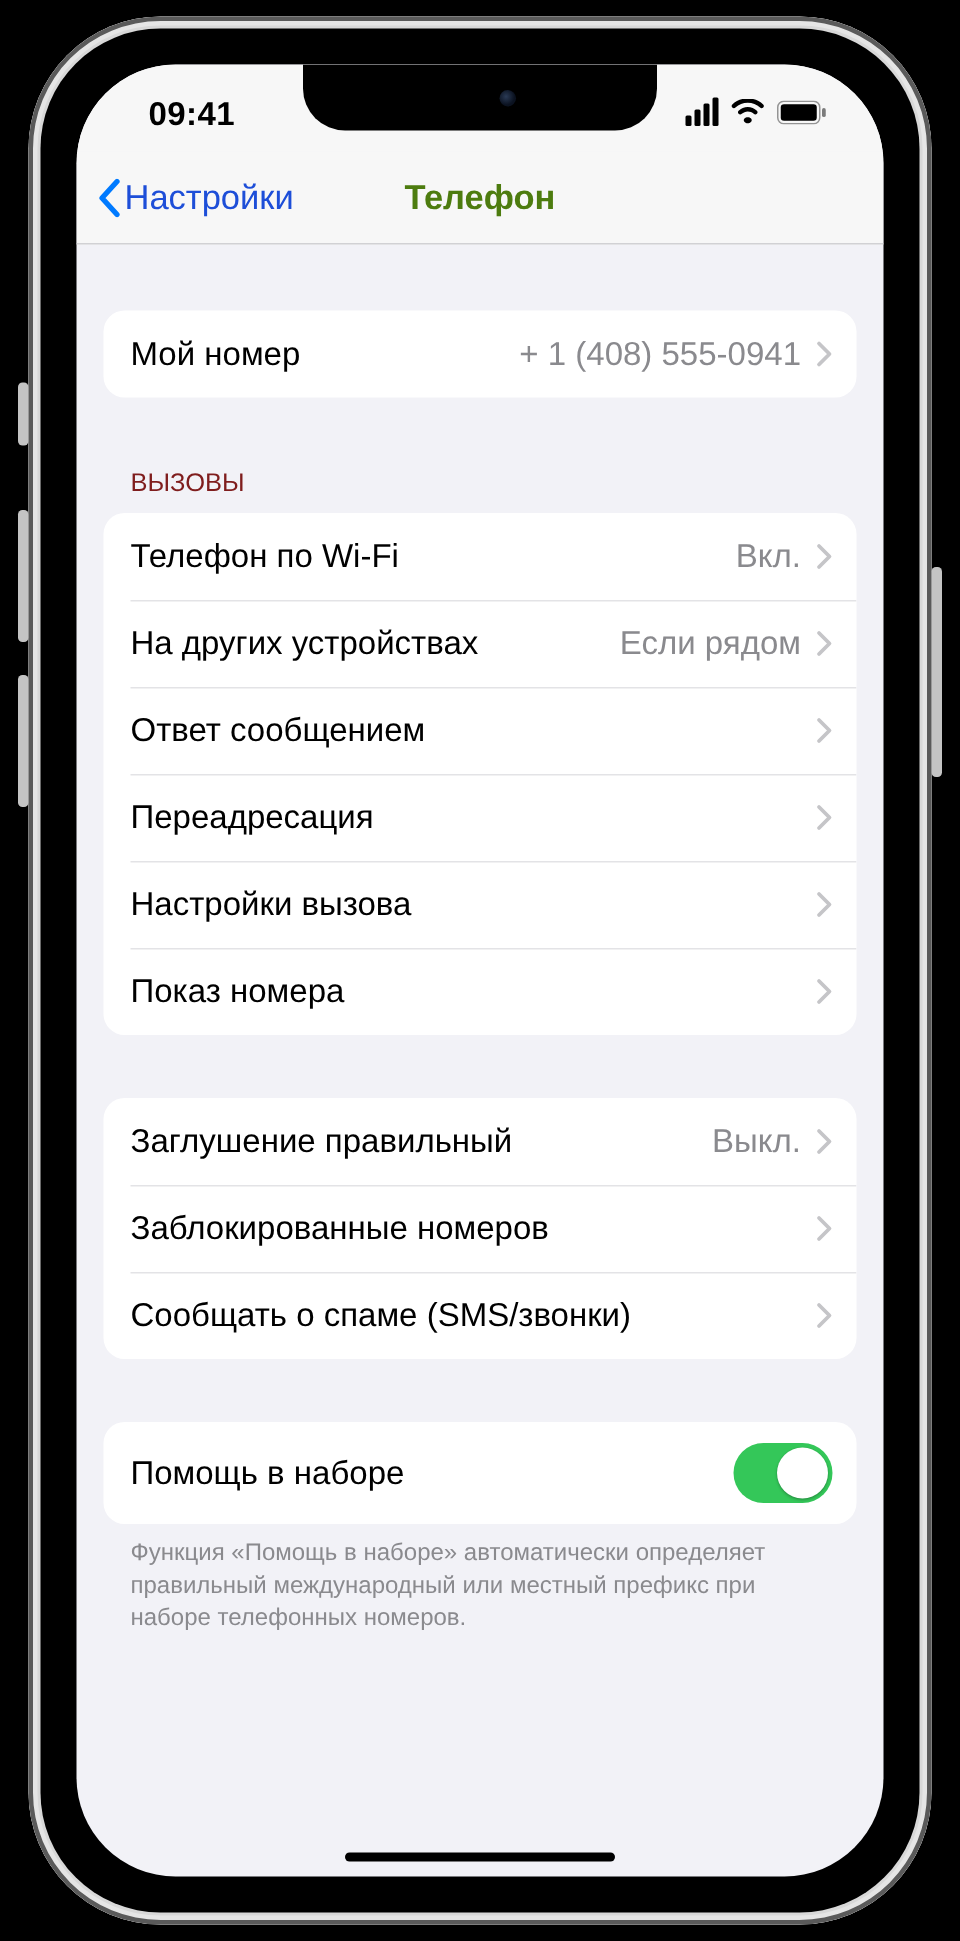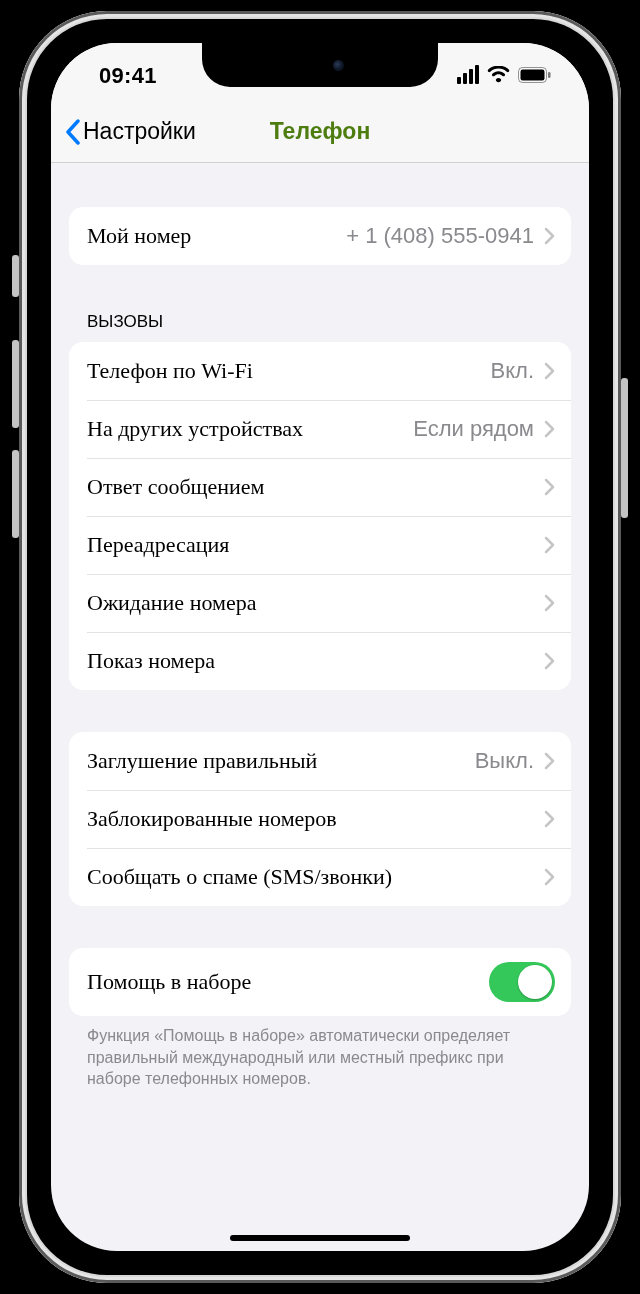--- a/index.html
+++ b/index.html
@@ -88,41 +88,41 @@
     height: 62px;
     background: #f7f7f7;
     border-bottom: 1px solid #d1d1d4;
     position: relative;
     display: flex;
     align-items: center;
     padding: 0 14px;
   }
   .nav-back {
     display: flex; align-items: center;
-    color: #000000;
+    color: #1d4ed8;
     font-size: 23px;
     gap: 2px;
   }
   .nav-back svg { stroke: #007aff; }
   .nav-title {
     position: absolute;
     left: 50%; transform: translateX(-50%);
     font-size: 23px;
     font-weight: 600;
     color: #4d7c0f;
   }
 
   .content { padding: 0 18px; }
 
   .group { margin-top: 36px; }
   .group.first { margin-top: 44px; }
   .group.tight2 { margin-top: 42px; }
   .group-header {
     font-size: 17px;
-    color: #000000;
+    color: #7f1d1d;
     letter-spacing: 0px;
     padding: 0 18px 10px 18px;
     text-transform: uppercase;
     margin-top: 47px;
   }
   .panel {
     background: #fff;
     border-radius: 14px;
     overflow: hidden;
   }
@@ -135,21 +135,21 @@
     font-size: 22px;
     color: #000;
   }
   .row + .row::before {
     content: "";
     position: absolute;
     left: 18px; right: 0; top: 0;
     height: 1px;
     background: #e3e3e6;
   }
-  .row .label { flex: 1; font-family: Liberation Serif, serif; }
+  .row .label { flex: 1; }
   .row .value { color: #8a8a8e; margin-right: 10px; }
   .chevron svg { display:block; stroke:#c5c5c8; }
 
   .toggle {
     width: 66px; height: 40px;
     background: #34c759;
     border-radius: 20px;
     position: relative;
     flex-shrink:0;
   }
@@ -275,21 +275,21 @@
           </div>
           <div class="row">
             <span class="label">Переадресация</span>
             <span class="chevron">
                 <svg width="11" height="18" viewBox="0 0 11 18" fill="none">
                   <path d="M2 2 L9 9 L2 16" stroke-width="2.5" stroke-linecap="round" stroke-linejoin="round"></path>
                 </svg>
               </span>
           </div>
           <div class="row">
-            <span class="label">Ожидание номера</span>
+            <span class="label">Настройки вызова</span>
             <span class="chevron">
                 <svg width="11" height="18" viewBox="0 0 11 18" fill="none">
                   <path d="M2 2 L9 9 L2 16" stroke-width="2.5" stroke-linecap="round" stroke-linejoin="round"></path>
                 </svg>
               </span>
           </div>
           <div class="row">
             <span class="label">Показ номера</span>
             <span class="chevron">
                 <svg width="11" height="18" viewBox="0 0 11 18" fill="none">

